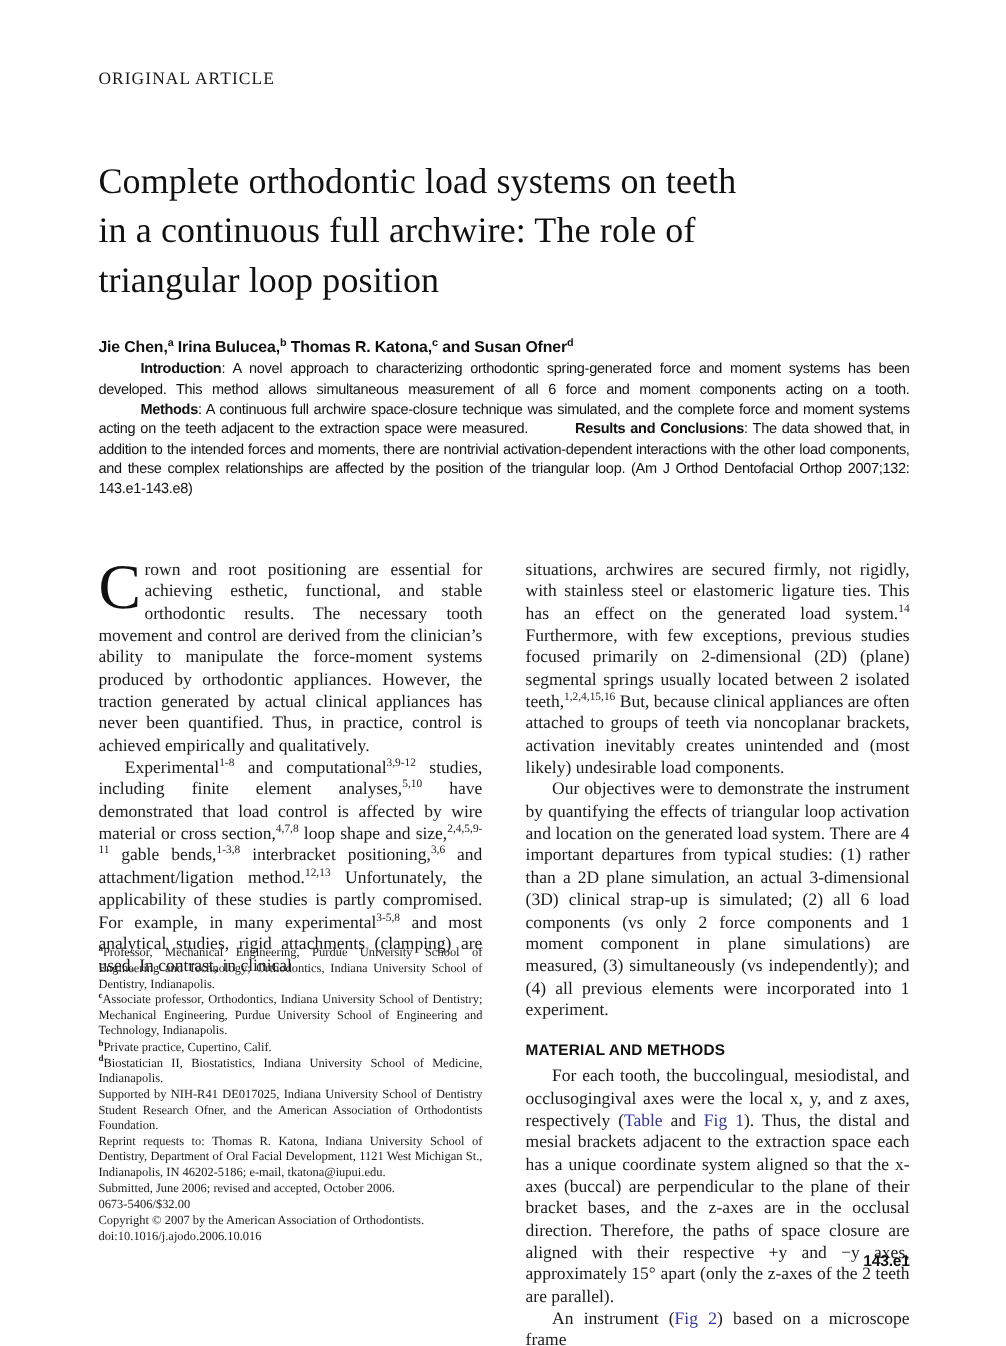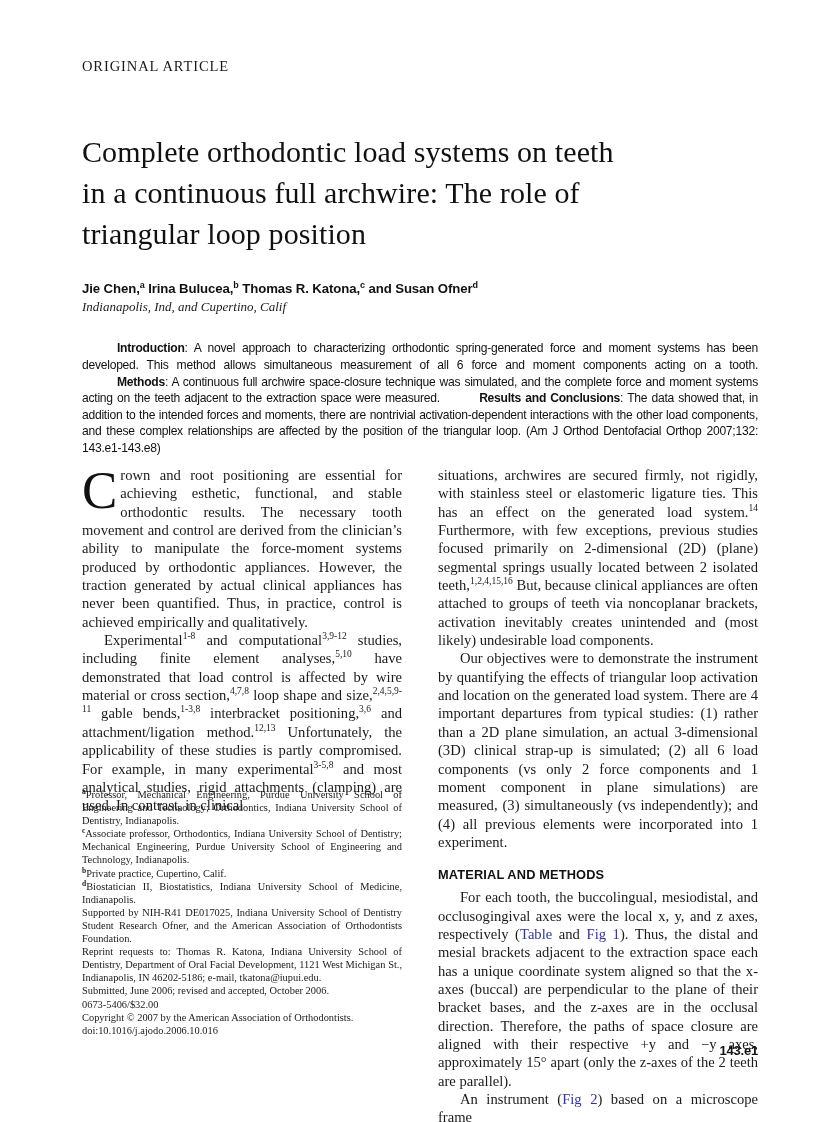--- a/index.html
+++ b/index.html
@@ -162,21 +162,20 @@
 <div class="page">
 
   <div class="content">
 
     <div class="article-type">ORIGINAL ARTICLE</div>
 
     <h1 class="title">Complete orthodontic load systems on teeth in a continuous full archwire: The role of triangular loop position</h1>
 
     <p class="authors">Jie Chen,<sup>a</sup> Irina Bulucea,<sup>b</sup> Thomas R. Katona,<sup>c</sup> and Susan Ofner<sup>d</sup></p>
 
-    <p class="affil-cities">Indianapolis, Ind, and Cupertino, Calif</p>
 
     <p class="abstract"><b>Introduction</b>: A novel approach to characterizing orthodontic spring-generated force and moment systems has been developed. This method allows simultaneous measurement of all 6 force and moment components acting on a tooth. <b>Methods</b>: A continuous full archwire space-closure technique was simulated, and the complete force and moment systems acting on the teeth adjacent to the extraction space were measured. <b>Results and Conclusions</b>: The data showed that, in addition to the intended forces and moments, there are nontrivial activation-dependent interactions with the other load components, and these complex relationships are affected by the position of the triangular loop. (Am J Orthod Dentofacial Orthop 2007;132: 143.e1-143.e8)</p>
 
   </div>
 
   <div class="columns">
 
     <div class="col col-left">
       <p class="body-p first">
         <span class="dropcap">C</span><span>rown and root positioning are essential for achieving esthetic, functional, and stable orthodontic results. The necessary tooth movement and control are derived from the clinician’s ability to manipulate the force-moment systems produced by orthodontic appliances. However, the traction generated by actual clinical appliances has never been quantified. Thus, in practice, control is achieved empirically and qualitatively.</span>

